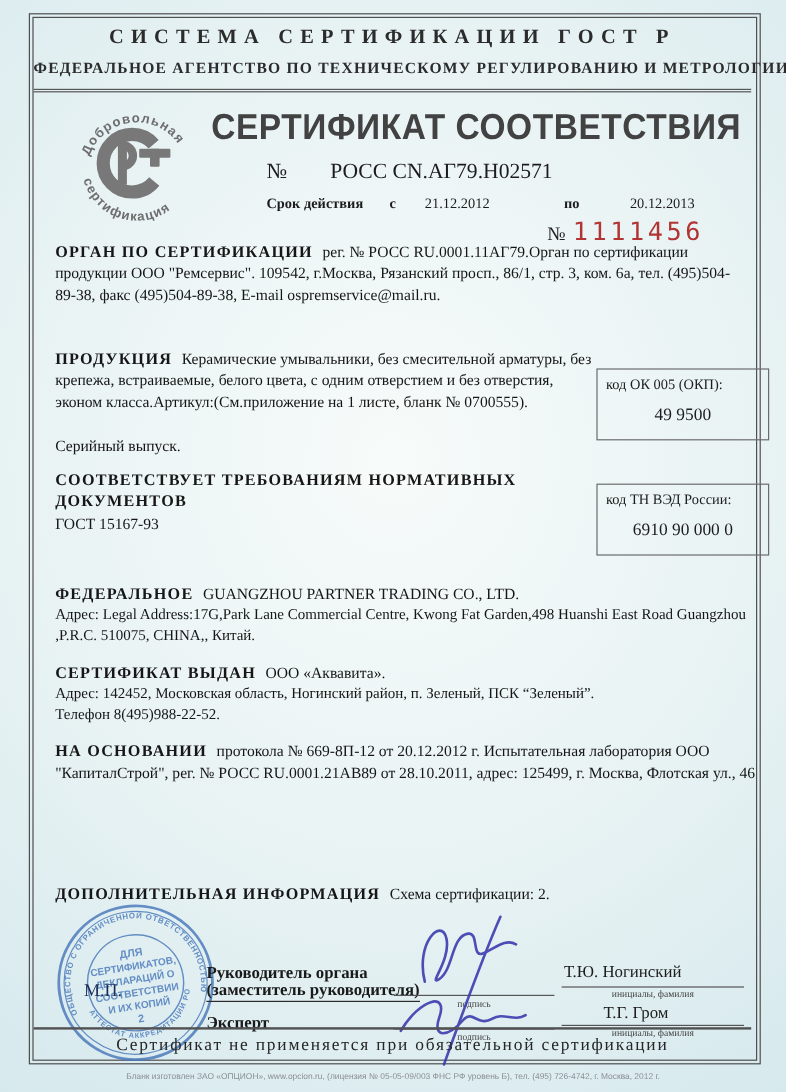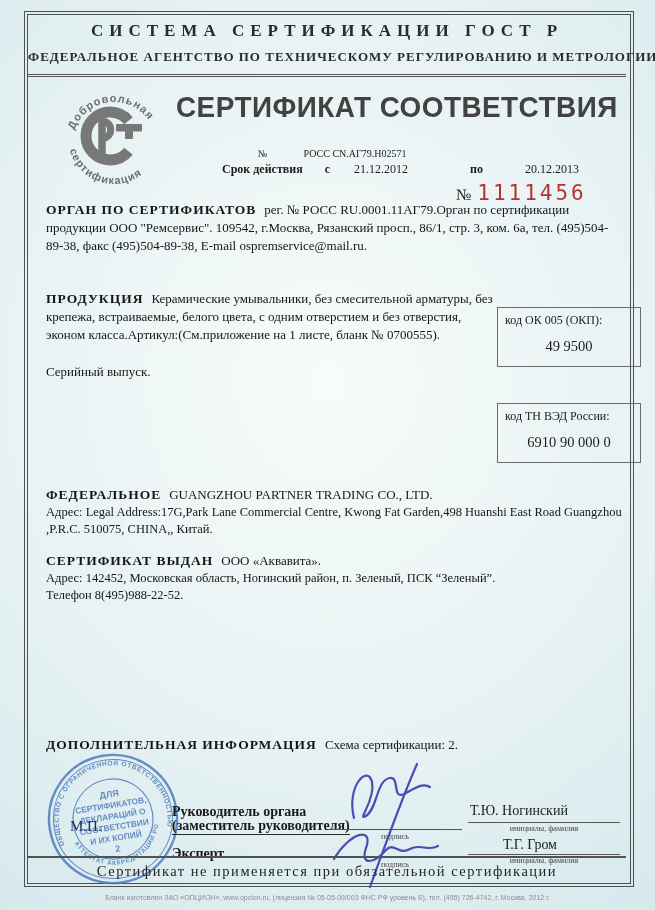--- a/index.html
+++ b/index.html
@@ -21,21 +21,21 @@
 
   .sys-title{left:28px;top:21px;width:598px;text-align:center;
     font-weight:bold;font-size:17px;letter-spacing:6px;color:#2b2b2b;white-space:nowrap;}
   .agency{left:28px;top:49px;width:598px;text-align:center;
     font-weight:bold;font-size:13px;letter-spacing:1px;color:#2b2b2b;white-space:nowrap;}
 
   .cert-title{left:176px;top:90px;width:460px;
     font-family:"Liberation Sans", sans-serif;font-weight:bold;font-size:30px;color:#424242;
     transform:scaleX(0.93);transform-origin:left center;white-space:nowrap;letter-spacing:0.5px;}
 
-  .num-row{left:222px;top:148px;font-size:10px;white-space:nowrap;margin-left:36px;}
+  .num-row{left:222px;top:132px;font-size:18px;white-space:nowrap;}
   .num-row .no{margin-right:36px;}
   .validity{left:222px;top:162px;font-size:12px;white-space:nowrap;}
   .validity .lbl{font-weight:bold;}
   .validity .c{margin-left:22px;font-weight:bold;}
   .validity .d1{margin-left:24px;}
   .validity .po{margin-left:62px;font-weight:bold;}
   .validity .d2{margin-left:42px;}
   .serial{left:456px;top:181px;white-space:nowrap;}
   .serial .no{font-size:16px;color:#222;}
   .serial .digits{font-family:"DejaVu Sans Mono", monospace;font-size:21px;letter-spacing:3px;color:#b23434;margin-left:6px;}
@@ -99,50 +99,57 @@
 
   <div class="abs validity">
     <span class="lbl">Срок действия</span><span class="c">с</span><span class="d1">21.12.2012</span><span class="po">по</span><span class="d2">20.12.2013</span>
   </div>
 
   <div class="abs serial">
     <span class="no">№</span><span class="digits">1111456</span>
   </div>
 
   <p class="abs sec" style="left:46px;top:201px;width:568px;margin:0;">
-    <span class="t">ОРГАН ПО СЕРТИФИКАТОВ</span><span>рег. № РОСС RU.0001.11АГ79.Орган по сертификации продукции ООО "Ремсервис". 109542, г.Москва, Рязанский просп., 86/1, стр. 3, ком. 6а, тел. (495)504-89-38, факс (495)504-89-38, E-mail ospremservice@mail.ru.</span>
+    <span class="t">ОРГАН ПО СЕРТИФИКАЦИИ</span><span>рег. № РОСС RU.0001.11АГ79.Орган по сертификации продукции ООО "Ремсервис". 109542, г.Москва, Рязанский просп., 86/1, стр. 3, ком. 6а, тел. (495)504-89-38, факс (495)504-89-38, E-mail ospremservice@mail.ru.</span>
   </p>
 
   <p class="abs sec" style="left:46px;top:290px;width:448px;margin:0;">
     <span class="t">ПРОДУКЦИЯ</span><span>Керамические умывальники, без смесительной арматуры, без крепежа, встраиваемые, белого цвета, с одним отверстием и без отверстия, эконом класса.Артикул:(См.приложение на 1 листе, бланк № 0700555).</span>
   </p>
   <div class="abs sec" style="left:46px;top:363px;">Серийный выпуск.</div>
 
   <div class="abs codebox" style="left:497px;top:307px;width:142px;height:58px;">
     <div class="cl">код ОК 005 (ОКП):</div>
     <div class="cv">49 9500</div>
   </div>
 
+  <div class="abs sec" style="left:46px;top:391px;width:460px;">
+    <div class="t">СООТВЕТСТВУЕТ ТРЕБОВАНИЯМ НОРМАТИВНЫХ ДОКУМЕНТОВ</div>
+    <div>ГОСТ 15167-93</div>
+  </div>
 
   <div class="abs codebox" style="left:497px;top:403px;width:142px;height:58px;">
     <div class="cl">код ТН ВЭД России:</div>
     <div class="cv">6910 90 000 0</div>
   </div>
 
   <div class="abs sec" style="left:46px;top:486px;width:584px;">
     <div><span class="t">ФЕДЕРАЛЬНОЕ</span><span>GUANGZHOU PARTNER TRADING CO., LTD.</span></div>
     <div style="font-size:12.5px;">Адрес: Legal Address:17G,Park Lane Commercial Centre, Kwong Fat Garden,498 Huanshi East Road Guangzhou ,P.R.C. 510075, CHINA,, Китай.</div>
   </div>
 
   <div class="abs sec" style="left:46px;top:552px;width:584px;">
     <div><span class="t">СЕРТИФИКАТ ВЫДАН</span><span>ООО «Аквавита».</span></div>
     <div style="font-size:12.5px;">Адрес: 142452, Московская область, Ногинский район, п. Зеленый, ПСК “Зеленый”.</div>
     <div style="font-size:12.5px;">Телефон 8(495)988-22-52.</div>
   </div>
 
+  <p class="abs sec" style="left:46px;top:617px;width:584px;margin:0;">
+    <span class="t">НА ОСНОВАНИИ</span><span>протокола № 669-8П-12 от 20.12.2012 г. Испытательная лаборатория ООО "КапиталСтрой", рег. № РОСС RU.0001.21АВ89 от 28.10.2011, адрес: 125499, г. Москва, Флотская ул., 46</span>
+  </p>
 
   <p class="abs sec" style="left:46px;top:736px;width:584px;margin:0;">
     <span class="t">ДОПОЛНИТЕЛЬНАЯ ИНФОРМАЦИЯ</span><span>Схема сертификации: 2.</span>
   </p>
 
   <svg class="abs" style="left:42px;top:748px;opacity:0.82;transform:rotate(-9deg);" width="142" height="142" viewBox="-71 -71 142 142">
     <defs>
       <path id="stampTop" d="M -51,20 A 54.5,54.5 0 1 1 51,20" fill="none"></path>
       <path id="stampBot" d="M -44,12 A 45.5,45.5 0 0 0 44,12" fill="none"></path>
     </defs>

